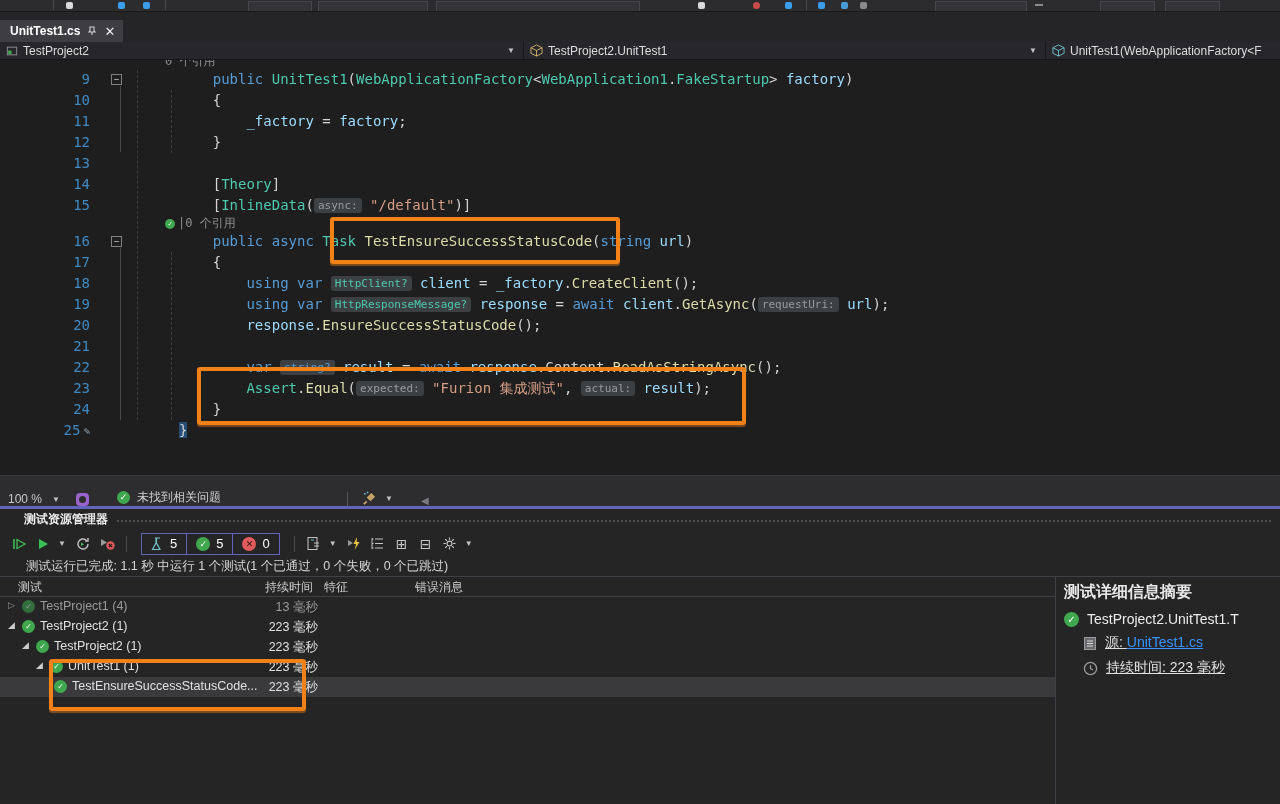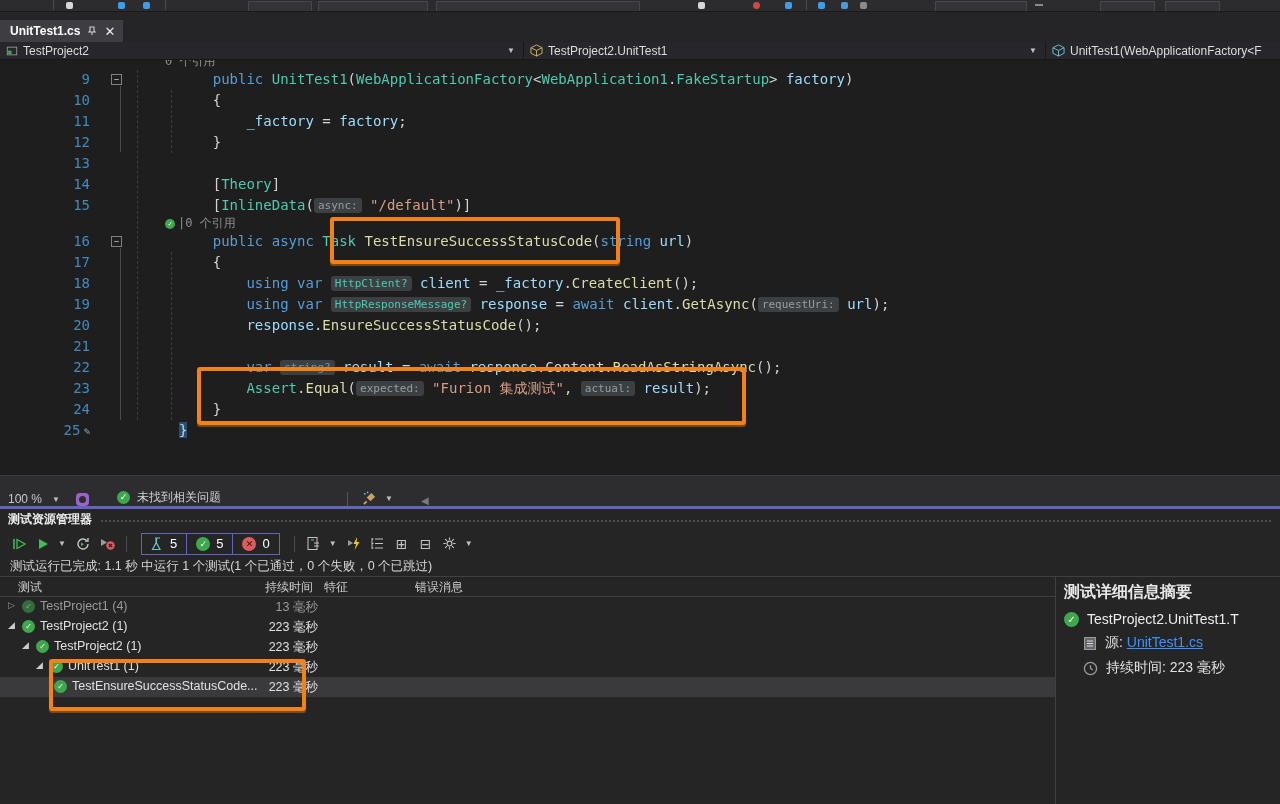--- a/index.html
+++ b/index.html
@@ -60,58 +60,58 @@
   .health { display:flex; align-items:center; gap:7px; margin-left:18px; color:#d0d0d0; }
   .gcheck { width:13px; height:13px; border-radius:50%; background:#3fa84f; color:#fff; font-size:9px;
     line-height:13px; text-align:center; display:inline-block; }
   .sb-sep { width:1px; height:14px; background:#55555a; margin-left:126px; }
   .broom { margin-left:14px; display:flex; align-items:center; gap:8px; }
   .harrow { color:#7a7a7e; font-size:10px; margin-left:28px; }
 
   
   .panel-accent { height:3px; background:#6365ba; }
   .test-panel { height:304px; background:#252526; display:flex; flex-direction:column; position:relative; }
-  .panel-title-row { height:21px; display:flex; align-items:center; padding:0 8px 0 8px; }
+  .panel-title-row { height:21px; display:flex; align-items:center; padding:0 8px 0 24px; }
   .panel-title { color:#eeeeee; font-size:12px; font-weight:bold; white-space:nowrap; }
   .dots { flex:1; height:5px; margin-left:8px; margin-top:3px;
     background-image:radial-gradient(circle,#4d4d52 1px,transparent 1.1px); background-size:4px 4px; }
   .tex-toolbar { height:27px; display:flex; align-items:center; padding-left:10px; gap:6px; }
   .tico { display:inline-flex; align-items:center; justify-content:center; width:18px; height:18px; }
   .tcaret { font-size:8px; color:#c0c0c0; width:10px; }
   .tsep { width:1px; height:16px; background:#4a4a4e; margin:0 4px; }
   .filter-group { display:flex; border:1px solid #6365ba; height:22px; margin:0 4px; }
   .filter-cell { display:flex; align-items:center; gap:6px; padding:0 9px; border-right:1px solid #6365ba; color:#fff; font-size:13px; }
   .filter-cell:last-child { border-right:none; }
   .rcircle { width:14px; height:14px; border-radius:50%; background:#e05b5b; color:#2b1313; font-size:9px; font-weight:bold;
     line-height:14px; text-align:center; display:inline-block; }
   .gcheck2 { width:14px; height:14px; border-radius:50%; background:#3fa84f; color:#fff; font-size:9px;
     line-height:14px; text-align:center; display:inline-block; }
   .glyph { color:#c5c5c5; font-size:14px; line-height:1; }
-  .tex-status { height:19px; line-height:19px; padding-left:10px; font-size:12.5px; color:#d6d6d6; }
+  .tex-status { height:19px; line-height:19px; padding-left:26px; font-size:12.5px; color:#d6d6d6; }
   .tex-main { flex:1; display:flex; border-top:1px solid #3f3f46; }
   .test-list { width:1055px; position:relative; }
   .list-header { height:20px; position:relative; border-bottom:1px solid #3f3f46; font-size:12px; color:#cfcfcf; }
   .list-header span { position:absolute; top:2px; }
   .trow { height:20px; position:relative; font-size:12.5px; color:#e0e0e0; }
   .trow.sel { background:#3a3a3d; }
   .trow .arrow { position:absolute; top:3px; font-size:9px; color:#cccccc; }
   .trow .arrow.col { color:#9a9a9a; }
   .trow .ticon { position:absolute; top:3px; width:13px; height:13px; border-radius:50%; background:#3fa84f;
     color:#fff; font-size:8px; line-height:13px; text-align:center; }
   .trow.dim { color:#9a9a9a; } .trow.dim .ticon { opacity:.55; }
   .trow .tlabel { position:absolute; top:2px; white-space:nowrap; }
   .trow .tdur { position:absolute; top:2px; left:240px; width:78px; text-align:right; }
   .v-divider { width:1px; background:#3f3f46; }
   .test-details { flex:1; padding:5px 0 0 8px; overflow:hidden; }
   .d-title { font-size:16px; font-weight:bold; color:#e8e8e8; }
   .d-test { margin-top:8px; display:flex; align-items:center; gap:8px; white-space:nowrap; }
   .d-test .gc { flex:0 0 15px; width:15px; height:15px; border-radius:50%; background:#3fa84f; color:#fff;
     font-size:10px; line-height:15px; text-align:center; }
   .d-name { color:#ececec; font-size:14px; }
-  .d-row { margin-top:7px; margin-left:19px; display:flex; align-items:center; gap:8px; color:#e0e0e0; font-size:14px; white-space:nowrap; }
+  .d-row { margin-top:7px; margin-left:19px; display:flex; align-items:center; gap:8px; color:#e0e0e0; font-size:14px; white-space:nowrap;text-decoration:underline; }
   .d-link { color:#3794ff; text-decoration:underline; }
 
   
   .anno { position:absolute; border:4px solid #f28218; border-radius:3px; box-shadow:0 2px 1px rgba(242,130,24,.45); z-index:40; pointer-events:none; }
   svg { display:block; }
 </style>
 </head>
 <body>
 
 <div id="stage">

